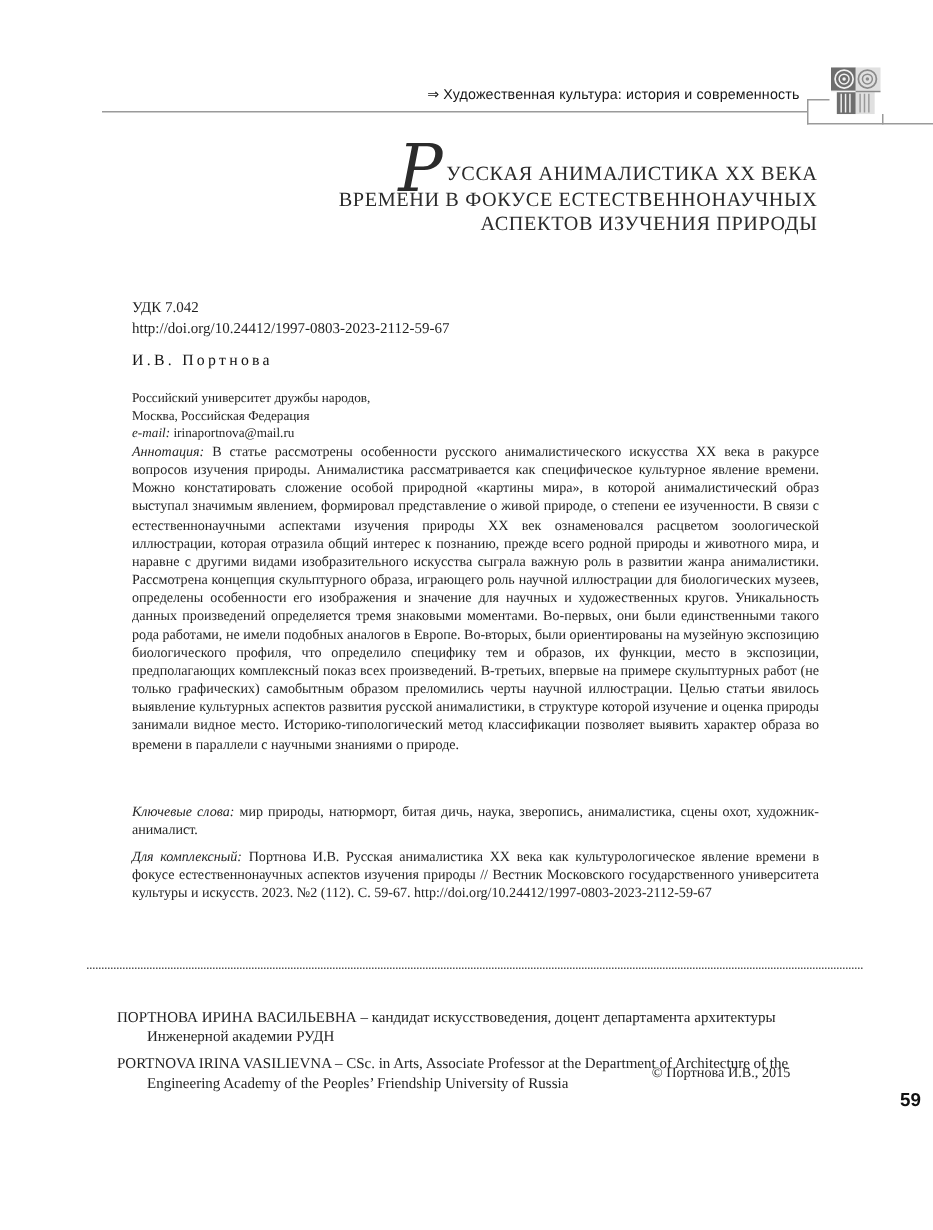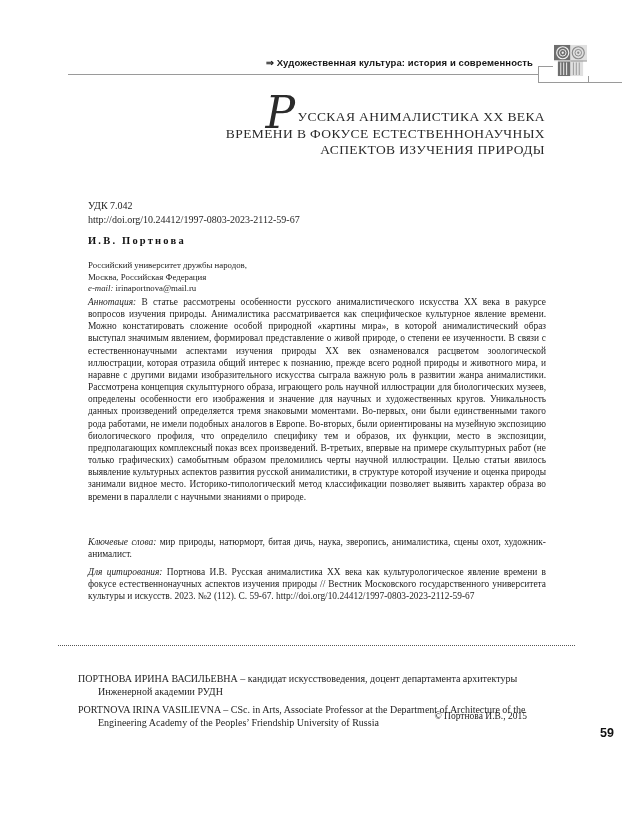--- a/index.html
+++ b/index.html
@@ -3,38 +3,38 @@
 <meta charset="utf-8">
 <style>
   html,body { margin:0; padding:0; background:#ffffff; }
   .page {
     position:relative; width:622px; height:820px; background:#fff;
     font-family:"Liberation Serif", serif; color:#1f1f1f; overflow:hidden;
   }
   .rule { position:absolute; background:#9a9a9a; }
   .header-label {
     position:absolute; top:57px; right:89px;
-    font-family:"Liberation Sans", sans-serif; font-weight:bold;
+    font-family:"Liberation Sans", sans-serif; font-weight:normal;
     font-size:9.5px; letter-spacing:0.1px; color:#161616; white-space:nowrap;
   }
   .capital-icon { position:absolute; left:553px; top:44px; width:35px; height:33px; }
 
   .title {
     position:absolute; top:98px; right:77px; text-align:right;
     font-size:13.5px; line-height:16.6px; letter-spacing:0.4px; color:#2b2b2b;
     white-space:nowrap;
   }
   .dropcap {
     font-family:"DejaVu Serif", serif; font-style:italic; font-weight:normal;
     font-size:44px; line-height:16.6px; position:relative; top:7px; margin-right:2px;
   }
 
   .meta { position:absolute; left:88px; top:199px; font-size:10px; line-height:14px; color:#1f1f1f; }
   .author {
-    position:absolute; left:88px; top:235px; font-weight:bold;
+    position:absolute; left:88px; top:235px; font-weight:normal;
     font-size:10.5px; letter-spacing:2.2px; color:#111;
   }
   .affil { position:absolute; left:88px; top:250px; font-size:8.8px; line-height:11.7px; color:#242424;margin-top:10px; }
 
   .para { position:absolute; left:88px; width:458px; margin:0; text-align:justify; color:#242424; }
   .abstract { top:296px; font-size:9.4px; line-height:12.15px; }
   .keywords { top:536px; font-size:9.4px; line-height:12.15px; }
   .citation { top:566px; font-size:9.4px; line-height:12.15px; }
   .ital { font-style:italic; }
 
@@ -99,21 +99,21 @@
   <div class="affil">
     <div>Российский университет дружбы народов,</div>
     <div>Москва, Российская Федерация</div>
     <div><span class="ital">e-mail:</span> <span>irinaportnova@mail.ru</span></div>
   </div>
 
   <p class="para abstract"><span class="ital">Аннотация:</span> <span>В статье рассмотрены особенности русского анималистического искусства XX века в ракурсе вопросов изучения природы. Анималистика рассматривается как специфическое культурное явление времени. Можно констатировать сложение особой природной «картины мира», в которой анималистический образ выступал значимым явлением, формировал представление о живой природе, о степени ее изученности. В связи с естественнонаучными аспектами изучения природы XX век ознаменовался расцветом зоологической иллюстрации, которая отразила общий интерес к познанию, прежде всего родной природы и животного мира, и наравне с другими видами изобразительного искусства сыграла важную роль в развитии жанра анималистики. Рассмотрена концепция скульптурного образа, играющего роль научной иллюстрации для биологических музеев, определены особенности его изображения и значение для научных и художественных кругов. Уникальность данных произведений определяется тремя знаковыми моментами. Во-первых, они были единственными такого рода работами, не имели подобных аналогов в Европе. Во-вторых, были ориентированы на музейную экспозицию биологического профиля, что определило специфику тем и образов, их функции, место в экспозиции, предполагающих комплексный показ всех произведений. В-третьих, впервые на примере скульптурных работ (не только графических) самобытным образом преломились черты научной иллюстрации. Целью статьи явилось выявление культурных аспектов развития русской анималистики, в структуре которой изучение и оценка природы занимали видное место. Историко-типологический метод классификации позволяет выявить характер образа во времени в параллели с научными знаниями о природе.</span></p>
 
   <p class="para keywords"><span class="ital">Ключевые слова:</span> <span>мир природы, натюрморт, битая дичь, наука, зверопись, анималистика, сцены охот, художник-анималист.</span></p>
 
-  <p class="para citation"><span class="ital">Для цитирования:</span> <span>Портнова И.В. Русская анималистика XX века как культурологическое явление времени в фокусе естественнонаучных аспектов изучения природы // Вестник Московского государственного университета культуры и искусств. 2023. №2 (112). С. 59-67. http://doi.org/10.24412/1997-0803-2023-2112-59-67</span></p>
+  <p class="para citation"><span class="ital">Для комплексный:</span> <span>Портнова И.В. Русская анималистика XX века как культурологическое явление времени в фокусе естественнонаучных аспектов изучения природы // Вестник Московского государственного университета культуры и искусств. 2023. №2 (112). С. 59-67. http://doi.org/10.24412/1997-0803-2023-2112-59-67</span></p>
 
   <div class="dotted"></div>
 
   <div class="bio">
     <p class="entry">ПОРТНОВА ИРИНА ВАСИЛЬЕВНА – кандидат искусствоведения, доцент департамента архитектуры Инженерной академии РУДН</p>
     <p class="entry">PORTNOVA IRINA VASILIEVNA – CSc. in Arts, Associate Professor at the Department of Architecture of the Engineering Academy of the Peoples’ Friendship University of Russia</p>
   </div>
 
   <div class="copyright">© Портнова И.В., 2015</div>
 

